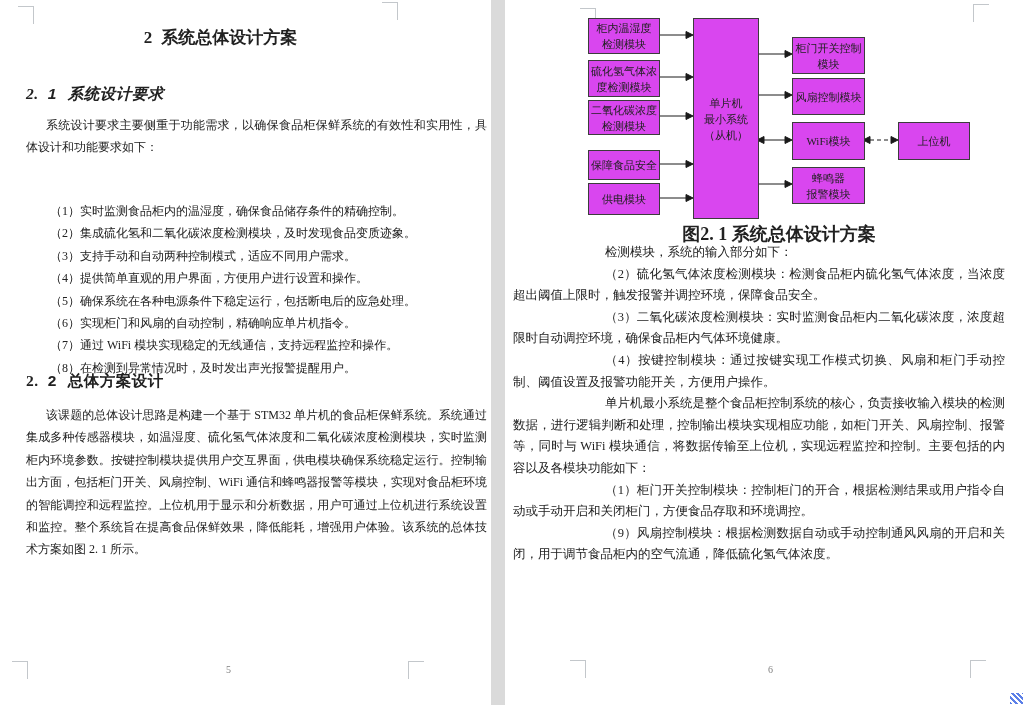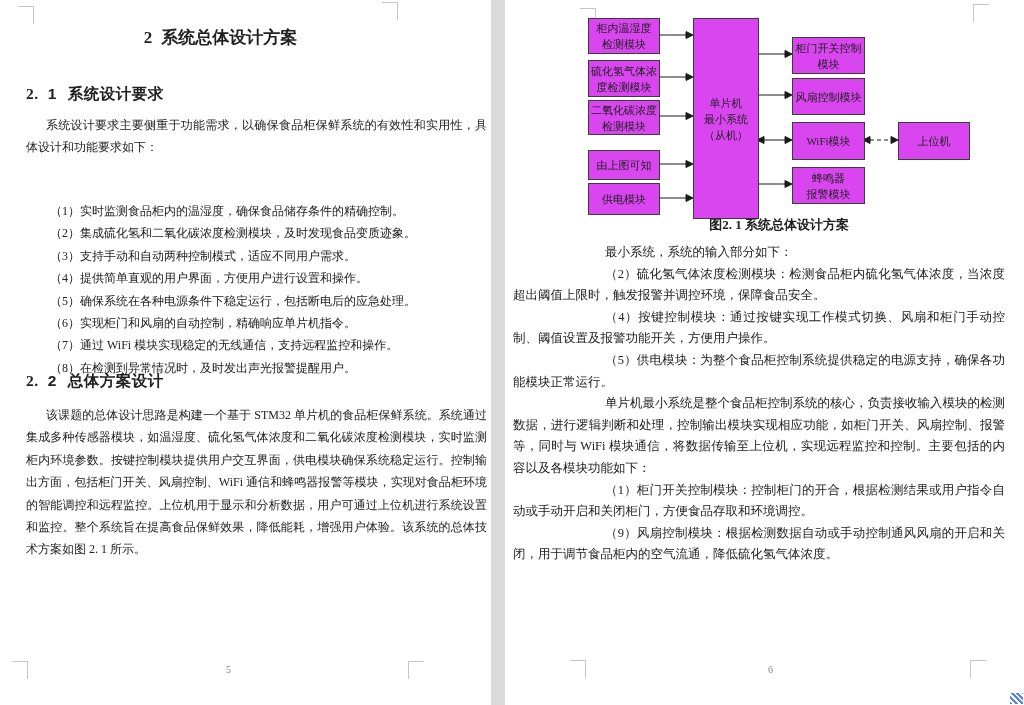--- a/index.html
+++ b/index.html
@@ -21,22 +21,22 @@
   .sec-head{position:absolute;left:0;font-family:"Liberation Sans","DejaVu Sans",sans-serif;
             font-weight:bold;font-size:15.5px;letter-spacing:.5px;}
   .body-text{font-size:12px;line-height:22.4px;text-align:justify;}
   .lp-col{position:absolute;left:26px;width:461px;}
   .lp-col p{margin:0;text-indent:20px;}
   .req-item{text-indent:24px;}
   .pagenum{position:absolute;top:664px;font-size:10px;color:#808080;text-align:center;}
   
   .rp-body{position:absolute;left:8px;top:242px;width:492px;}
   .rp-body p{margin:0;font-size:12.5px;line-height:21.6px;text-align:justify;text-indent:92px;}
-  .fig-caption{position:absolute;top:216px;left:28px;width:492px;text-align:center;
-               font-weight:bold;font-size:13px;}
+  .fig-caption{position:absolute;top:222px;left:28px;width:492px;text-align:center;
+               font-weight:bold;font-size:18px;}
   
   .diagram{position:absolute;left:78px;top:10px;width:390px;height:214px;}
   .dbox{position:absolute;border:1px solid #3c3c3c;background:#d946ef;display:flex;
         align-items:center;justify-content:center;text-align:center;
         white-space:pre-line;font-size:11px;line-height:16px;}
   .arrows{position:absolute;left:0;top:0;}
   .grip{position:absolute;left:1010px;top:693px;width:13px;height:11px;
         background:repeating-linear-gradient(45deg,#5b7fe8 0,#5b7fe8 2px,#ffffff 2px,#ffffff 4px);}
 </style>
 </head>
@@ -49,21 +49,21 @@
   <div class="cmark cm-vr" style="left:12px;top:661px;"></div>
   <div class="cmark cm-vl" style="left:408px;top:661px;"></div>
 
   <div class="lp-col" style="top:0;">
     <div class="doc-title">
       <span class="inner">
         <span class="h-num">2</span><span>系统总体设计方案</span>
       </span>
     </div>
 
-    <div class="sec-head" style="top:84px;">
+    <div class="sec-head" style="top:84px;font-style:italic;">
       <span class="h-num">2.</span><span class="h-sub">1</span><span>系统设计要求</span>
     </div>
 
     <div class="body-text" style="position:absolute;top:114px;width:461px;">
       <p>系统设计要求主要侧重于功能需求，以确保食品柜保鲜系统的有效性和实用性，具体设计和功能要求如下：</p>
     </div>
 
     <div class="body-text" style="position:absolute;top:161px;width:461px;margin-top:39px;">
       <div class="req-item">（1）实时监测食品柜内的温湿度，确保食品储存条件的精确控制。</div>
       <div class="req-item">（2）集成硫化氢和二氧化碳浓度检测模块，及时发现食品变质迹象。</div>
@@ -128,44 +128,44 @@
         <path d="M280,130 L287,126.5 L287,133.5 Z"></path>
       </g>
     </svg>
 
     <div class="dbox" style="left:5px;top:8px;width:70px;height:34px;">柜内温湿度
 检测模块</div>
     <div class="dbox" style="left:5px;top:50px;width:70px;height:35px;">硫化氢气体浓
 度检测模块</div>
     <div class="dbox" style="left:5px;top:90px;width:70px;height:33px;">二氧化碳浓度
 检测模块</div>
-    <div class="dbox" style="left:5px;top:140px;width:70px;height:28px;">由上图可知</div>
+    <div class="dbox" style="left:5px;top:140px;width:70px;height:28px;">保障食品安全</div>
     <div class="dbox" style="left:5px;top:173px;width:70px;height:30px;">供电模块</div>
 
     <div class="dbox" style="left:110px;top:8px;width:64px;height:199px;">单片机
 最小系统
 （从机）</div>
 
     <div class="dbox" style="left:209px;top:27px;width:71px;height:35px;">柜门开关控制
 模块</div>
     <div class="dbox" style="left:209px;top:68px;width:71px;height:35px;">风扇控制模块</div>
     <div class="dbox" style="left:209px;top:112px;width:71px;height:36px;">WiFi模块</div>
     <div class="dbox" style="left:209px;top:157px;width:71px;height:35px;">蜂鸣器
 报警模块</div>
 
     <div class="dbox" style="left:315px;top:112px;width:70px;height:36px;">上位机</div>
   </div>
 
   <div class="fig-caption">图2. 1 系统总体设计方案</div>
 
   <div class="rp-body">
-    <p>最小系统，系统的输入部分如下：</p>
+    <p>检测模块，系统的输入部分如下：</p>
     <p>（2）硫化氢气体浓度检测模块：检测食品柜内硫化氢气体浓度，当浓度超出阈值上限时，触发报警并调控环境，保障食品安全。</p>
+    <p>（3）二氧化碳浓度检测模块：实时监测食品柜内二氧化碳浓度，浓度超限时自动调控环境，确保食品柜内气体环境健康。</p>
     <p>（4）按键控制模块：通过按键实现工作模式切换、风扇和柜门手动控制、阈值设置及报警功能开关，方便用户操作。</p>
-    <p>（5）供电模块：为整个食品柜控制系统提供稳定的电源支持，确保各功能模块正常运行。</p>
     <p>单片机最小系统是整个食品柜控制系统的核心，负责接收输入模块的检测数据，进行逻辑判断和处理，控制输出模块实现相应功能，如柜门开关、风扇控制、报警等，同时与 WiFi 模块通信，将数据传输至上位机，实现远程监控和控制。主要包括的内容以及各模块功能如下：</p>
     <p>（1）柜门开关控制模块：控制柜门的开合，根据检测结果或用户指令自动或手动开启和关闭柜门，方便食品存取和环境调控。</p>
     <p>（9）风扇控制模块：根据检测数据自动或手动控制通风风扇的开启和关闭，用于调节食品柜内的空气流通，降低硫化氢气体浓度。</p>
   </div>
 
   <div class="pagenum" style="left:0;width:519px;">
     <span style="position:relative;left:6px;">6</span>
   </div>
 </div>
 

